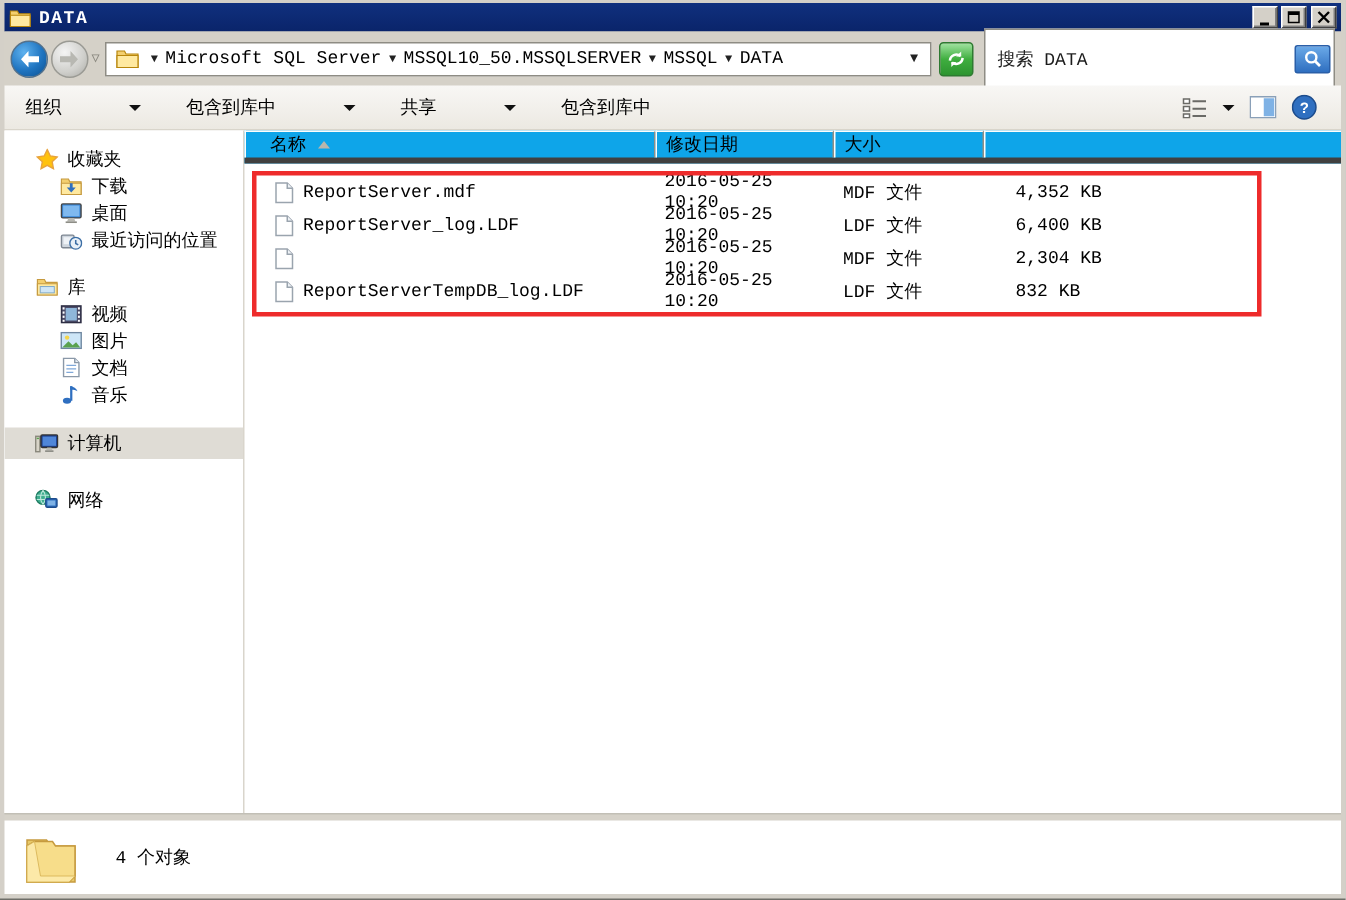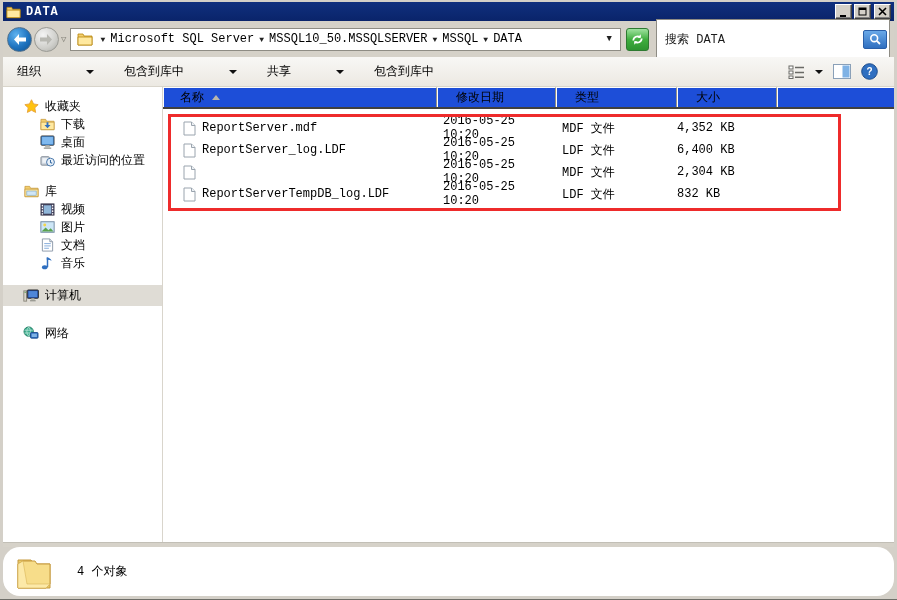--- a/index.html
+++ b/index.html
@@ -64,23 +64,23 @@
   .sb-group { margin-bottom:13px; }
   .sb-row { height:18px; display:flex; align-items:center; cursor:default; }
   .sb-row.level0 { padding-left:20px;font-family:Liberation Serif, serif; }
   .sb-row.level1 { padding-left:36px; }
   .sb-row.selected { background:#dfdcd5; height:21px; }
   .sb-row .sb-icon { width:16px; height:16px; margin-right:6px; flex:0 0 16px;
     display:flex; align-items:center; justify-content:center; }
   .sb-row .sb-label { white-space:nowrap; }
 
   .filearea { flex:1; position:relative; display:flex; flex-direction:column; min-width:0; }
-  .list-header { height:22px; flex:0 0 22px; display:flex; background:#1d4ed8;
-    border-bottom:2px solid #404040; }
-  .col { display:flex; align-items:center; padding-left:18px;
+  .list-header { height:22px; flex:0 0 22px; display:flex; background:#0ea5e9;
+    border-bottom:4px solid #404040; }
+  .col { display:flex; align-items:center; padding-left:6px;
     border-left:1px solid #fdfdfb; border-right:1px solid #928f86; border-top:1px solid #fdfdfb; cursor:default; }
   .col.c-name { width:274px; padding-left:16px; }
   .col.c-date { width:119px; }
   .col.c-type { width:121px; }
   .col.c-size { width:100px; }
   .col.c-rest { flex:1; border-right:none; }
   .sort-arrow { width:0; height:0; margin-left:8px; border-left:4px solid transparent;
     border-right:4px solid transparent; border-bottom:5px solid #b9b6ac; }
 
   .rows { padding-top:8px; }
@@ -89,21 +89,21 @@
   .fr-name .file-icon { width:13px; height:15px; margin-right:6px; flex:0 0 13px; }
   .fr-date { width:119px; padding-left:6px; }
   .fr-type { width:121px; padding-left:6px; }
   .fr-size { width:83px; padding-right:6px; }
 
   .red-rect { position:absolute; left:5px; top:27px; width:673px; height:97px;
     border:3px solid #ee2b2b; pointer-events:none; }
 
   
   .status-divider { height:5px; flex:0 0 5px; background:#d6d2c9; border-top:1px solid #c2bfb6; }
-  .statusbar { height:49px; flex:0 0 49px; background:#fff; display:flex; align-items:center; padding-left:12px;border-radius:17px; }
+  .statusbar { height:49px; flex:0 0 49px; background:#fff; display:flex; align-items:center; padding-left:12px; }
   .statusbar .big-folder { width:38px; height:36px; margin-right:24px; }
   .status-text { white-space:nowrap; }
 
   .caret-down { display:inline-block; width:0; height:0; border-left:4px solid transparent;
     border-right:4px solid transparent; border-top:4px solid #111; }
 </style>
 </head>
 <body>
 
 <div class="window">
@@ -359,23 +359,20 @@
 
     <div class="filearea">
       <div class="list-header">
         <div class="col c-name">
           <span>名称</span>
           <span class="sort-arrow"></span>
         </div>
         <div class="col c-date">
           <span>修改日期</span>
         </div>
-        <div class="col c-type">
-          <span>类型</span>
-        </div>
         <div class="col c-size">
           <span>大小</span>
         </div>
         <div class="col c-rest"></div>
       </div>
 
       <div class="rows">
 
         <div class="file-row">
           <div class="fr-name">

